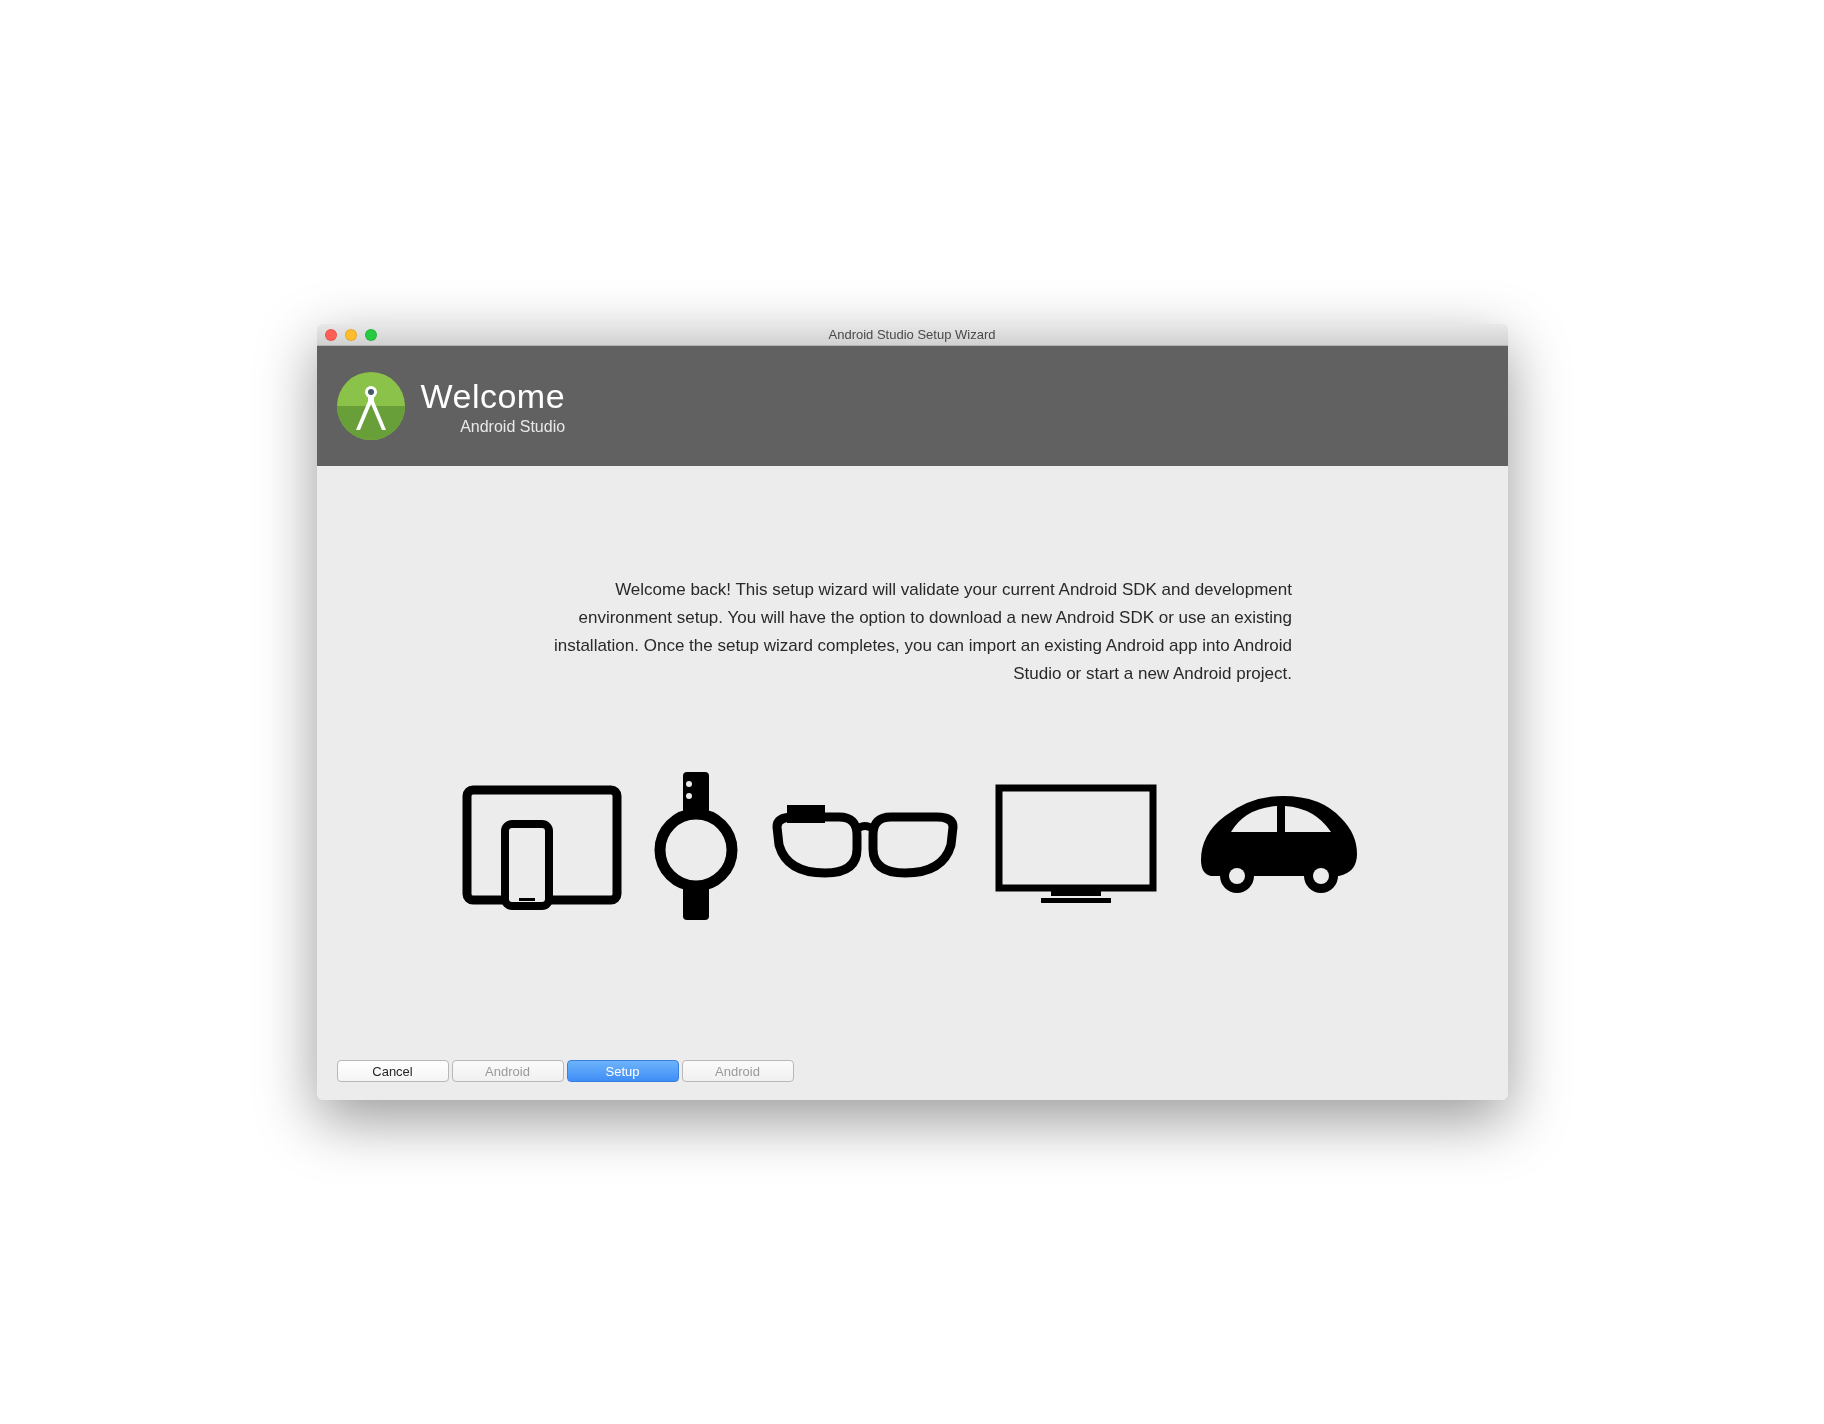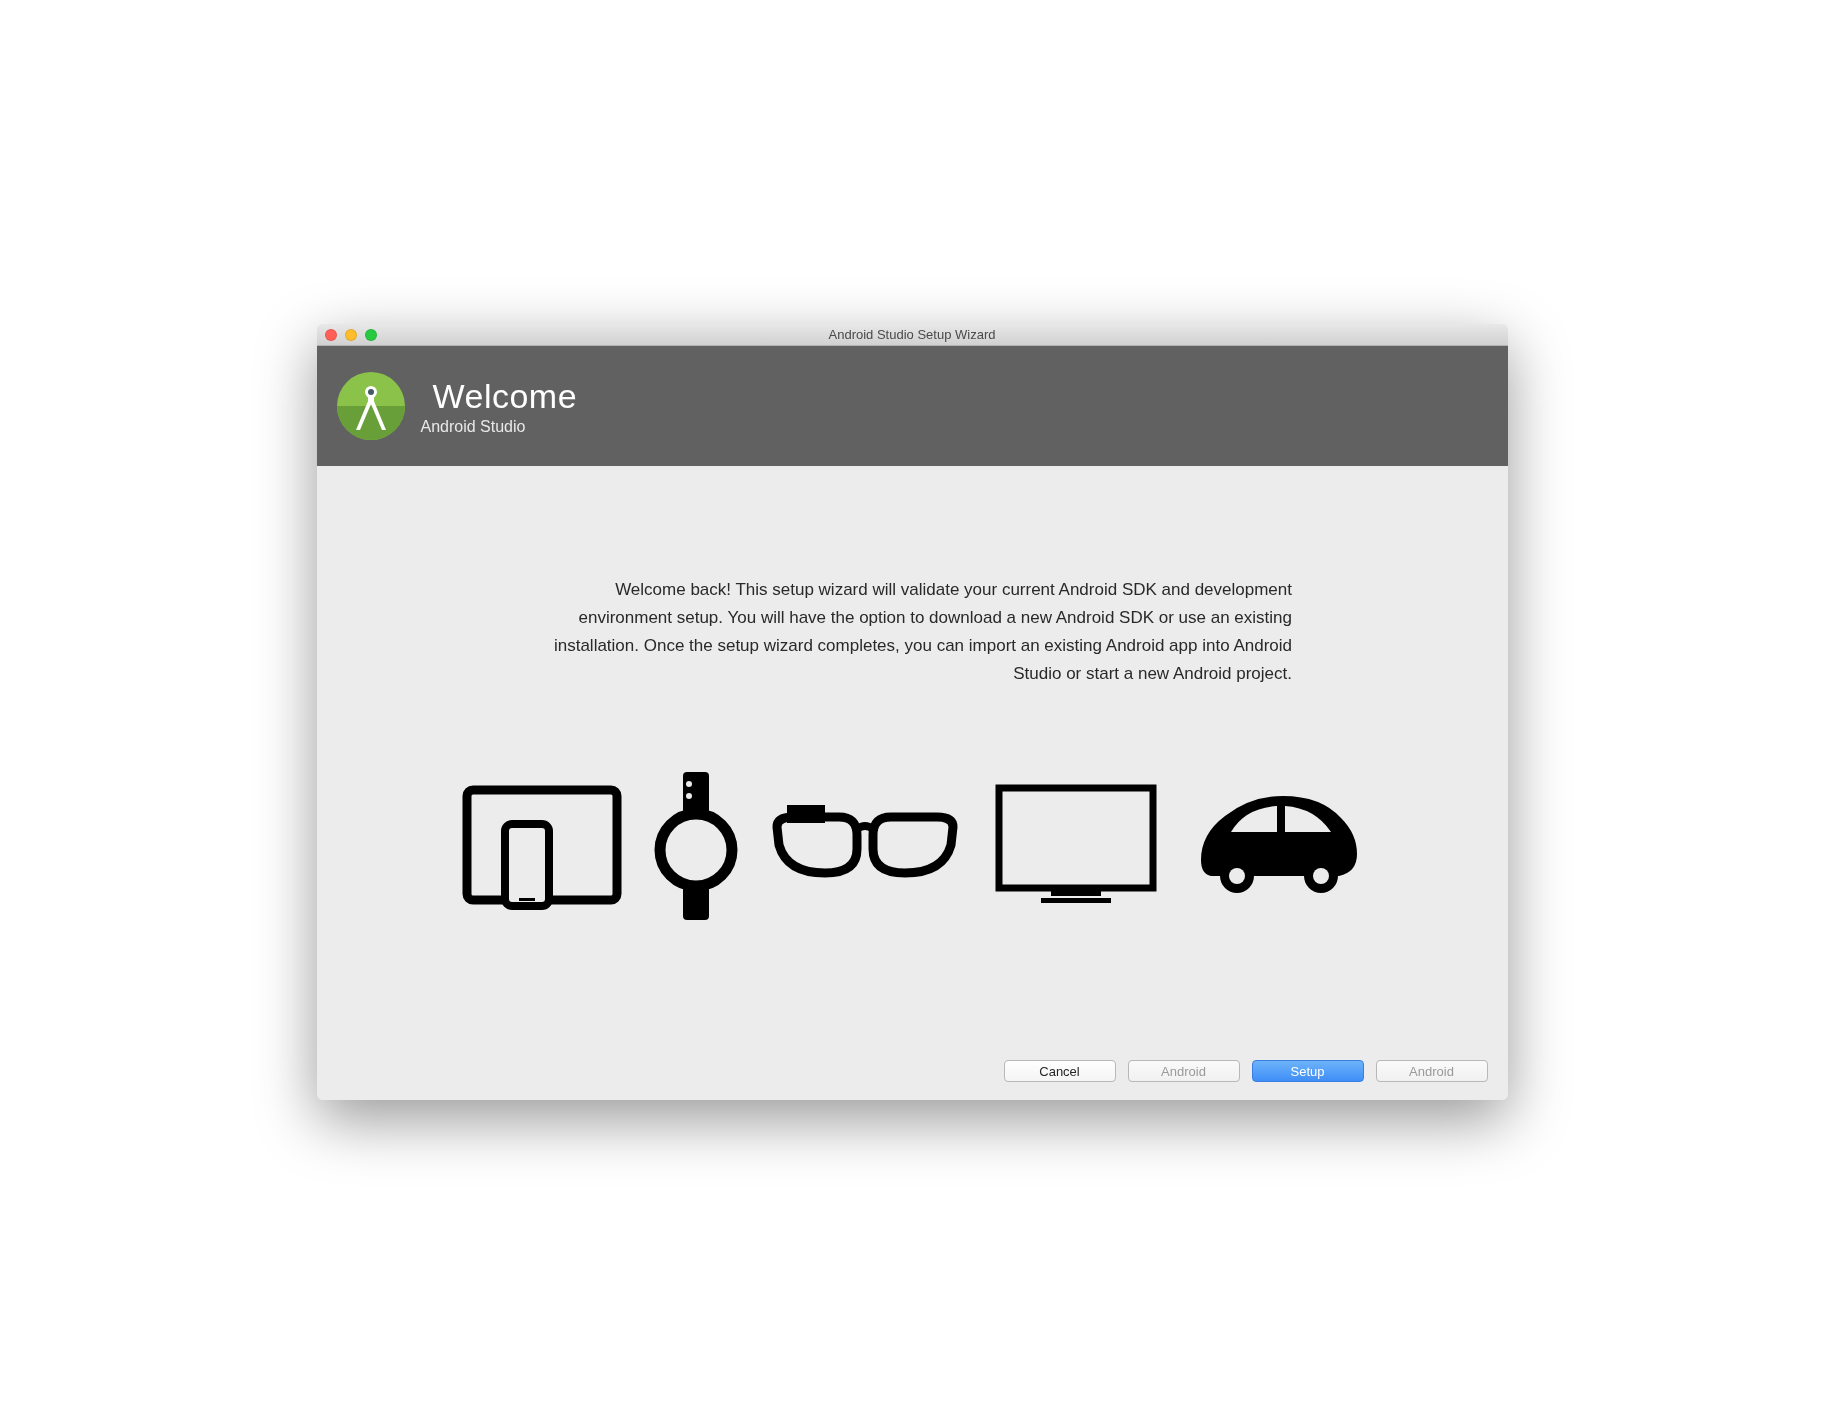--- a/index.html
+++ b/index.html
@@ -67,26 +67,26 @@
     .header-text {
       display: flex;
       flex-direction: column;
       gap: 2px;
     }
     .welcome-title {
       font-size: 34px;
       font-weight: 300;
       color: #ffffff;
       letter-spacing: 0.5px;
-      margin-left: 12px;
     }
     .subtitle {
       font-size: 16px;
       font-weight: 300;
       color: #e8e8e8;
+      text-align: right;
     }
     .content {
       background: #ececec;
       padding: 110px 60px 60px 60px;
       min-height: 580px;
     }
     .body-text {
       text-align: right;
       font-size: 17px;
       line-height: 1.65;
@@ -103,22 +103,21 @@
     }
     .device-icon {
       display: flex;
       align-items: center;
       justify-content: center;
     }
     .footer {
       background: #ececec;
       padding: 14px 20px 18px 20px;
       display: flex;
-      justify-content: flex-end;
-      gap: 12px;
+      gap: 3px;
     }
     .btn {
       min-width: 112px;
       height: 22px;
       border-radius: 4px;
       font-size: 13px;
       border: 1px solid #b8b8b8;
       background: linear-gradient(to bottom, #ffffff, #f4f4f4);
       cursor: pointer;
       color: #262626;

